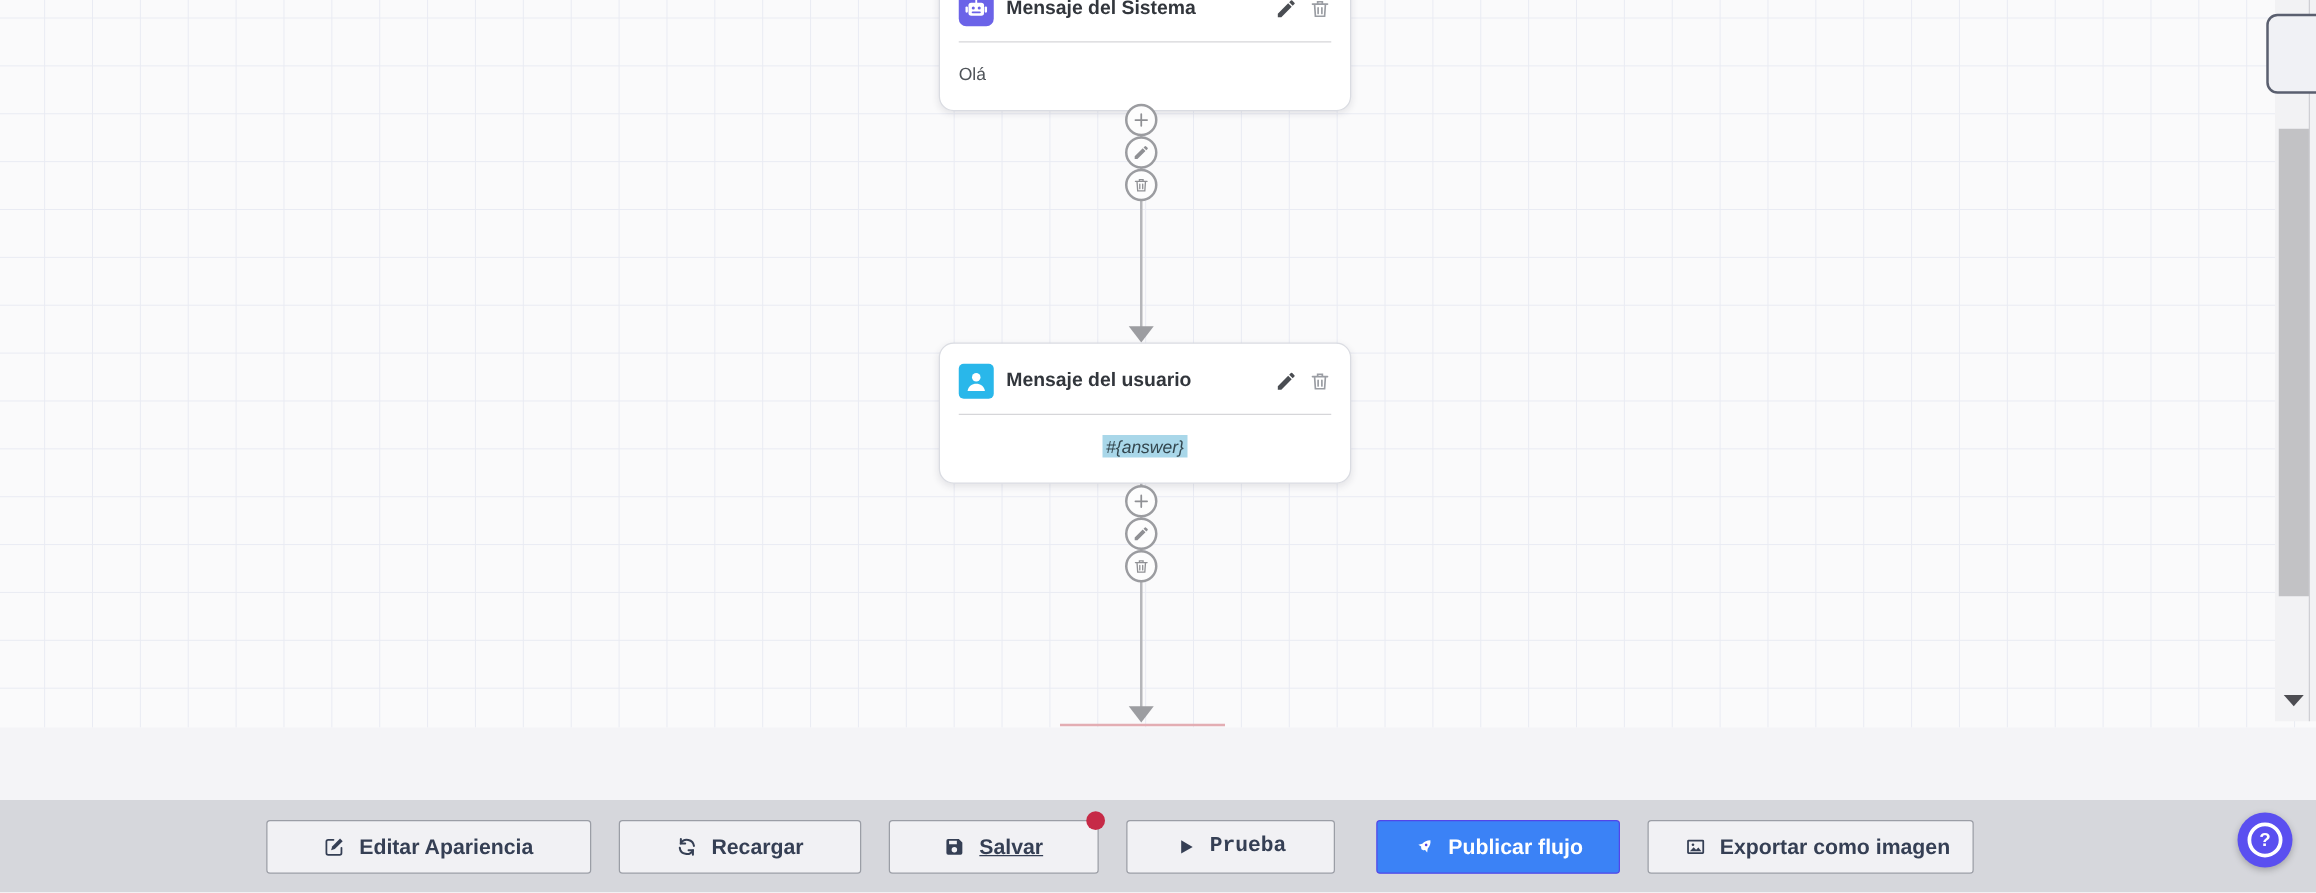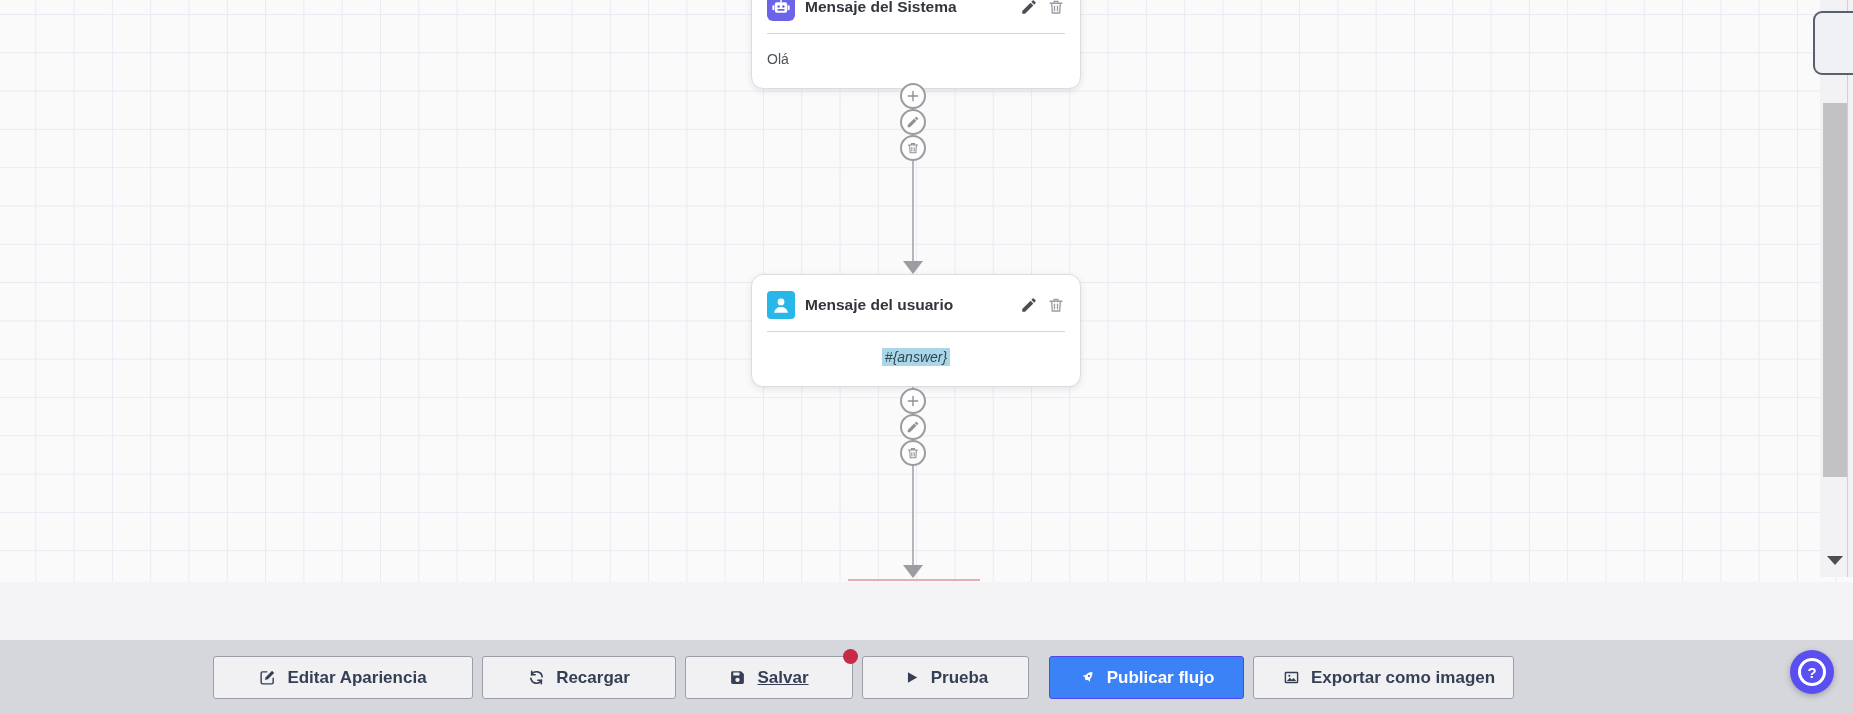--- a/index.html
+++ b/index.html
@@ -70,31 +70,31 @@
   .conn-btn svg { width:14px; height:14px; }
   .g1-add  { top:83px; }  .g1-edit { top:109px; } .g1-del { top:135px; }
   .g2-add  { top:388px; } .g2-edit { top:414px; } .g2-del { top:440px; }
   .next-node-edge { position:absolute; left:848px; top:579px; width:132px; height:2px; background:#e3adb3; }
 
   
   .gap-band { position:absolute; left:0; top:582px; width:1853px; height:58px; background:#f4f4f7; }
   .toolbar-band { position:absolute; left:0; top:640px; width:1853px; height:74px; background:#d6d7dc; }
 
   
-  .toolbar { position:absolute; left:213px; top:656px; display:flex; gap:9px;justify-content:center; }
+  .toolbar { position:absolute; left:213px; top:656px; display:flex; gap:22px;justify-content:center; }
   .tb-btn {
     height:43px; border:1px solid #9b9ea6; border-radius:3px; background:#f1f1f4;
     color:#353f54; font-family:"Liberation Sans", sans-serif;
     font-size:17px; font-weight:700;
     display:flex; align-items:center; justify-content:center; gap:11px;
     cursor:pointer; position:relative;
   }
   .tb-btn svg { width:17px; height:17px; flex:0 0 auto; }
   .w1 { width:260px; } .w2 { width:194px; } .w3 { width:168px;text-decoration:underline; }
-  .w4 { width:167px; } .w5 { width:195px; } .w6 { width:261px;padding-left:11px; }
+  .w4 { width:167px;font-family:Liberation Mono, monospace; } .w5 { width:195px; } .w6 { width:261px;padding-left:11px; }
   .tb-btn.primary { background:#3b82f6; border-color:#5246e9; color:#ffffff;margin-left:11px; }
   .badge-dot {
     position:absolute; top:-8px; right:-6px; width:15px; height:15px;
     border-radius:50%; background:#c62a47;
   }
 
   
   .help-fab {
     position:absolute; left:1790px; top:650px; width:44px; height:44px; border-radius:50%;
     background:#5a4ff0; display:flex; align-items:center; justify-content:center;

